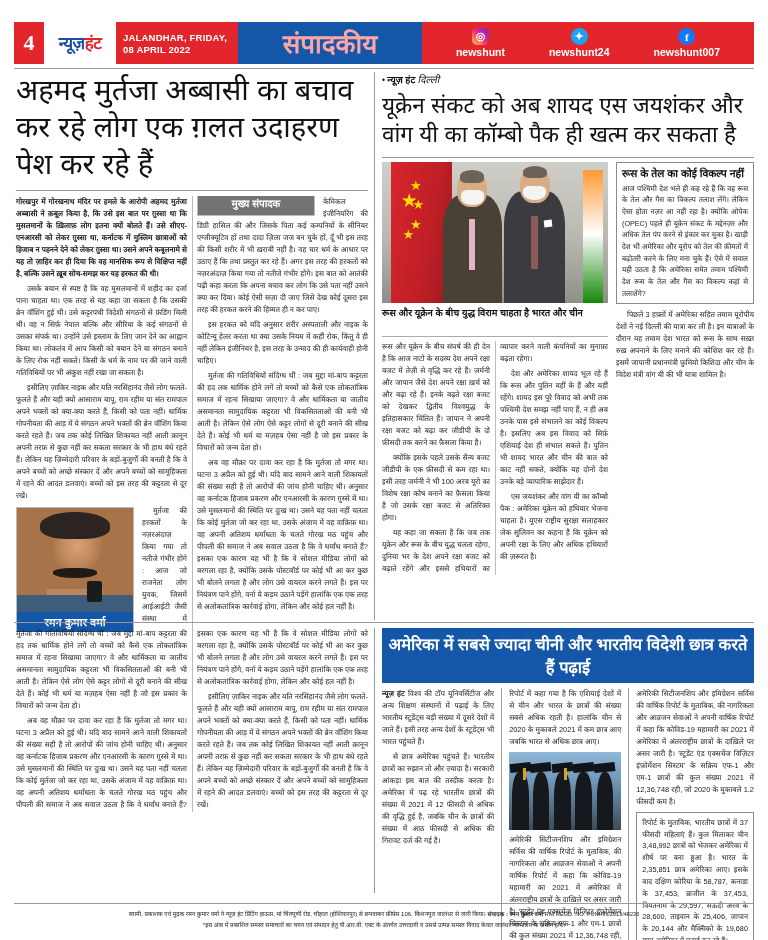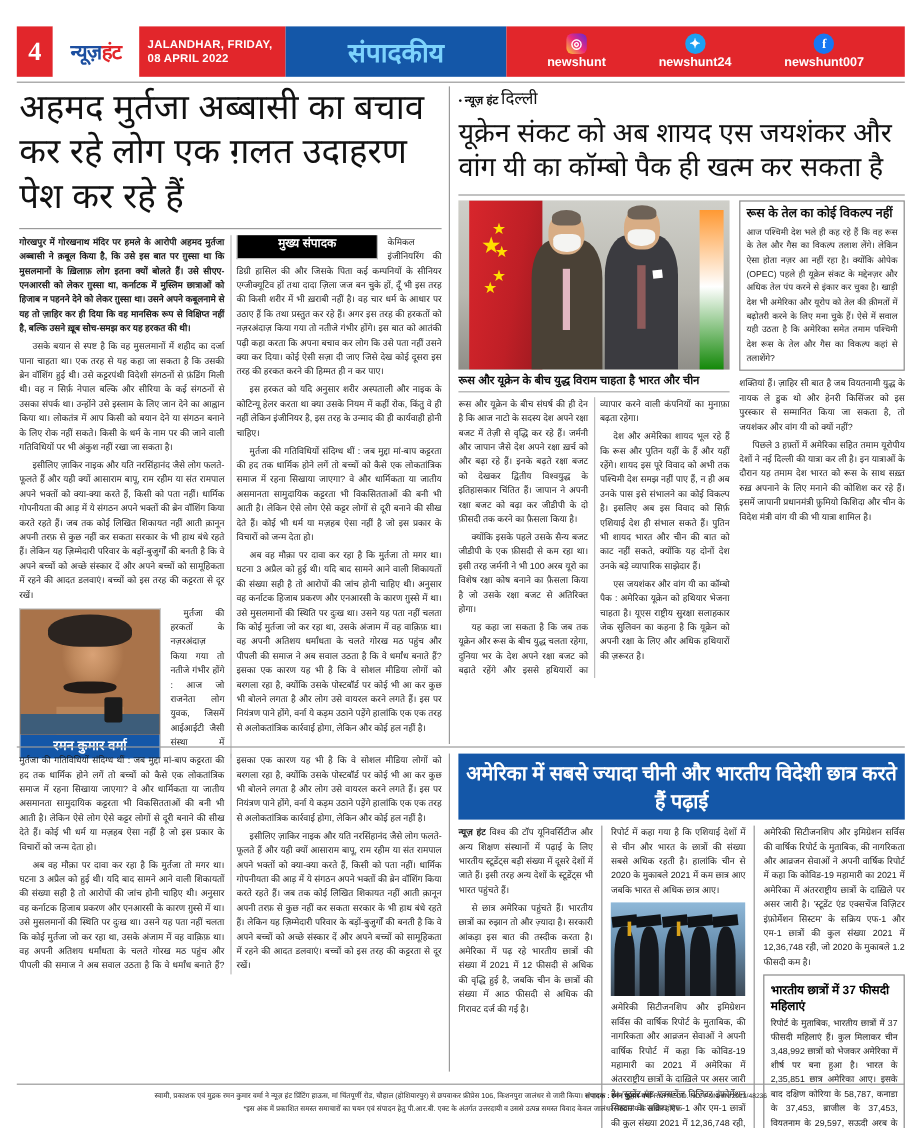--- a/index.html
+++ b/index.html
@@ -36,23 +36,23 @@
   .logo-txt .b { color: #1d4fa0; }
   .logo-txt .r { color: #e2262b; }
   .date-box {
     background: #e2262b; color: #fff;
     padding: 5px 6px 4px 7px; width: 122px;
     display: flex; flex-direction: column; justify-content: center;
     font-size: 9.5px; font-weight: bold; line-height: 1.25;
     letter-spacing: .2px;
   }
   .section-box {
-    background: #1457a8; color: #7dd3fc; flex: 0 0 184px;
+    background: #1457a8; color: #fca5a5; flex: 0 0 184px;
     display: flex; align-items: center; justify-content: center;
-    font-size: 22px; font-weight: bold;
+    font-size: 26px; font-weight: bold;
   }
   .social-box {
     flex: 1; background: #e2262b;
     display: flex; align-items: center; justify-content: space-around;
     padding: 0 12px;
   }
   .social-item {
     display: flex; flex-direction: column; align-items: center; gap: 1px;
     color: #fff; font-size: 10.5px; font-weight: bold;
   }
@@ -71,21 +71,21 @@
   
   .headline {
     font-size: 23.5px; line-height: 1.28; font-weight: normal;
     color: #111; margin: 0 0 7px 0;
   }
   .hl-left { font-size: 29px; }
   .hl-right { font-size: 22.5px; }
 
   .byline { font-size: 8.5px; color: #111; margin-bottom: 6px; }
   .byline b { font-size: 9.5px; }
-  .byline .city { font-size: 14px; }
+  .byline .city { font-size: 10px; font-style: italic; }
 
   .col-text {
     font-size: 7.4px; line-height: 1.62; color: #1a1a1a;
     text-align: justify; hyphens: none;
   }
   .col-text p { margin: 0 0 3px 0; text-indent: 11px; }
   .col-text p.noind { text-indent: 0; }
   .col-text b { font-weight: bold; }
 
   .leadpara { font-weight: bold; }
@@ -113,21 +113,21 @@
              background:#b9855a; }
   .ed-shirt{ position:absolute; left:0; top:84%; width:100%; height:16%;
              background:#3d5d7a; }
   .ed-mic  { position:absolute; left:60%; top:70%; width:13%; height:20%;
              background:#1b1b1b; border-radius:2px; transform: rotate(-12px); }
   .editor-name {
     background: #1457a8; color: #fff; text-align: center;
     font-size: 11px; font-weight: bold; padding: 2px 0 0 0;
   }
   .editor-role {
-    background: #000000; color: #fff; text-align: center;
+    background: #737373; color: #fff; text-align: center;
     font-size: 10px; font-weight: bold; padding: 0 0 2px 0;
   }
 
   
   .dipl-photo {
     width: 100%; height: 141px; position: relative; overflow: hidden;
     background: linear-gradient(180deg,#cfcfc9 0%, #b9b8b0 55%, #8f8e88 100%);
   }
   .flag-cn {
     position: absolute; left: 4%; top: 0; width: 27%; height: 100%;
@@ -160,21 +160,21 @@
           background:#f4f4f2; border-radius:30% 30% 48% 48%; }
   .tie { position:absolute; top: 22%; left:44%; width:11%; height:48%;
          background:#e3b7c2; }
   .tie2{ position:absolute; top: 22%; left:44%; width:11%; height:48%;
          background:#8e5b5b; }
   .pocket{ position:absolute; top: 26%; left:66%; width:13%; height:6%;
            background:#fff; transform: rotate(-6deg); }
 
   .photo-cap {
     font-size: 9.5px; font-weight: bold; color: #111;
-    padding: 4px 0 2px 0; border-bottom: 1px solid #aaa; line-height:1.3;
+    padding: 4px 0 17px 0; border-bottom: 1px solid #aaa; line-height:1.3;
   }
 
   
   .sidebox {
     border: 1px solid #8a8a8a; padding: 4px 5px; background: #fff;
   }
   .sidebox h4 {
     margin: 0 0 3px 0; font-size: 10.5px; font-weight: bold; line-height: 1.25; color:#111;
   }
   .sidebox .col-text { font-size: 7.2px; }
@@ -328,21 +328,20 @@
           <p>एस जयशंकर और वांग यी का कॉम्बो पैक : अमेरिका यूक्रेन को हथियार भेजना चाहता है। यूएस राष्ट्रीय सुरक्षा सलाहकार जेक सुलिवन का कहना है कि यूक्रेन को अपनी रक्षा के लिए और अधिक हथियारों की ज़रूरत है।</p>
         </div>
       </div>
 
       <div style="flex:1;">
         <div class="sidebox">
           <h4>रूस के तेल का कोई विकल्प नहीं</h4>
           <div class="col-text">आज पश्चिमी देश भले ही कह रहे हैं कि वह रूस के तेल और गैस का विकल्प तलाश लेंगे। लेकिन ऐसा होता नज़र आ नहीं रहा है। क्योंकि ओपेक (OPEC) पहले ही यूक्रेन संकट के मद्देनज़र और अधिक तेल पंप करने से इंकार कर चुका है। खाड़ी देश भी अमेरिका और यूरोप को तेल की क़ीमतों में बढ़ोतरी करने के लिए मना चुके हैं। ऐसे में सवाल यही उठता है कि अमेरिका समेत तमाम पश्चिमी देश रूस के तेल और गैस का विकल्प कहां से तलाशेंगे?</div>
         </div>
         <div class="col-text" style="margin-top:5px;">
-          <p class="noind">शक्तियां हैं। ज़ाहिर सी बात है जब वियतनामी युद्ध के नायक ले डुक थो और हेनरी किसिंजर को इस पुरस्कार से सम्मानित किया जा सकता है, तो जयशंकर और वांग यी को क्यों नहीं?</p>
           <p>पिछले 3 हफ़्तों में अमेरिका सहित तमाम यूरोपीय देशों ने नई दिल्ली की यात्रा कर ली है। इन यात्राओं के दौरान यह तमाम देश भारत को रूस के साथ सख़्त रुख़ अपनाने के लिए मनाने की कोशिश कर रहे हैं। इसमें जापानी प्रधानमंत्री फ़ुमियो किशिदा और चीन के विदेश मंत्री वांग यी की भी यात्रा शामिल है।</p>
         </div>
       </div>
     </div>
   </div>
 
   <div class="hline" style="left:14px; top:622px; width:740px;"></div>
 
   <div style="position:absolute; left:16px; top:628px; width:352px;">
     <div class="cols2 col-text">
@@ -395,21 +394,20 @@
         </div>
       </div>
 
       <div class="vline" style="position:relative; left:0; top:0; height:auto; min-height:100%; flex:0 0 1px;"></div>
 
       <div style="flex:1.05;">
         <div class="col-text">
           <p class="noind">अमेरिकी सिटीजनशिप और इमिग्रेशन सर्विस की वार्षिक रिपोर्ट के मुताबिक, की नागरिकता और आव्रजन सेवाओं ने अपनी वार्षिक रिपोर्ट में कहा कि कोविड-19 महामारी का 2021 में अमेरिका में अंतरराष्ट्रीय छात्रों के दाख़िले पर असर जारी है। 'स्टूडेंट एंड एक्सचेंज विज़िटर इंफ़ोर्मेशन सिस्टम' के सक्रिय एफ-1 और एम-1 छात्रों की कुल संख्या 2021 में 12,36,748 रही, जो 2020 के मुकाबले 1.2 फीसदी कम है।</p>
         </div>
         <div class="statbox" style="margin-top:4px;">
-          <h4>भारतीय छात्रों में 37 फीसदी महिलाएं</h4>
           <div class="col-text">रिपोर्ट के मुताबिक, भारतीय छात्रों में 37 फीसदी महिलाएं हैं। कुल मिलाकर चीन 3,48,992 छात्रों को भेजकर अमेरिका में शीर्ष पर बना हुआ है। भारत के 2,35,851 छात्र अमेरिका आए। इसके बाद दक्षिण कोरिया के 58,787, कनाडा के 37,453, ब्राजील के 37,453, वियतनाम के 29,597, सऊदी अरब के 28,600, ताइवान के 25,406, जापान के 20,144 और मैक्सिको के 19,680 छात्र अमेरिका में पढ़ाई कर रहे हैं।</div>
         </div>
 
       </div>
 
     </div>
   </div>
 
   <div class="footer">
     <div>

